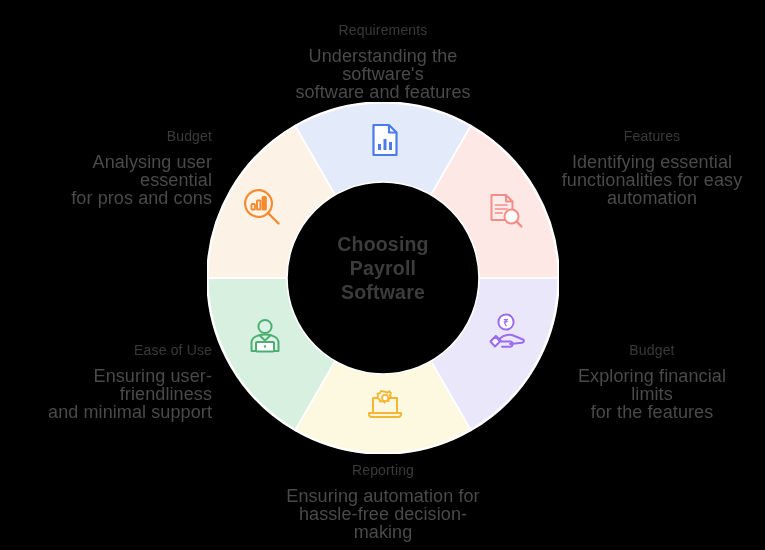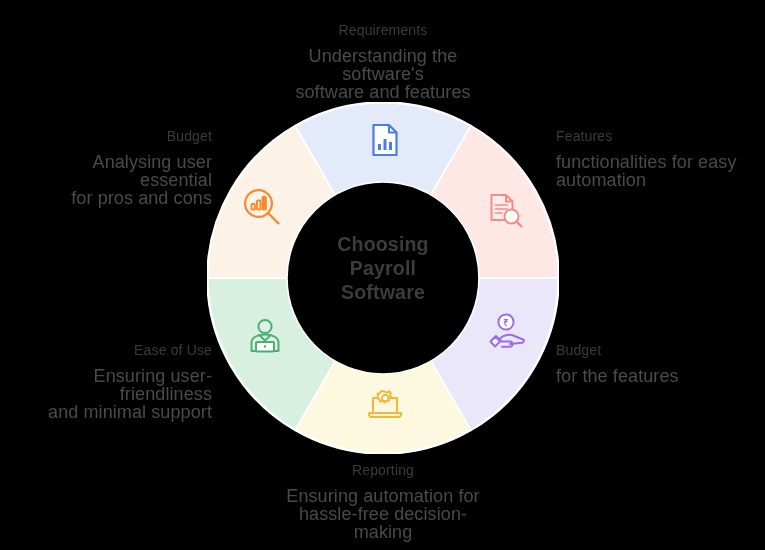--- a/index.html
+++ b/index.html
@@ -55,21 +55,21 @@
     margin-bottom: 8px;
     letter-spacing: 0.15px;
   }
   .node .desc {
     font-size: 18px;
     color: #4a4a4a;
     line-height: 18px;
     letter-spacing: 0.1px;
   }
   .align-right { text-align: right; }
-  .align-left  { text-align: left; }
+  .align-left  { text-align: center; }
   .align-center{ text-align: center; }
 
   
   .n-requirements { left: 280px; top: 22px;  width: 206px; }
   .n-features     { left: 556px; top: 128px; width: 192px; }
   .n-budget       { left: 556px; top: 342px; width: 192px; }
   .n-reporting    { left: 280px; top: 462px; width: 206px; }
   .n-easeofuse    { left: 18px;  top: 342px; width: 194px; }
   .n-reviews      { left: 18px;  top: 128px; width: 194px; }
 
@@ -180,28 +180,30 @@
     <div class="title">Requirements</div>
     <div class="desc">
       <div>Understanding the software's</div>
       <div>software and features</div>
     </div>
   </div>
 
   <div class="node n-features align-left">
     <div class="title">Features</div>
     <div class="desc">
+      <div>Identifying essential</div>
       <div>functionalities for easy</div>
       <div>automation</div>
     </div>
   </div>
 
   <div class="node n-budget align-left">
     <div class="title">Budget</div>
     <div class="desc">
+      <div>Exploring financial limits</div>
       <div>for the features</div>
     </div>
   </div>
 
   <div class="node n-reporting align-center">
     <div class="title">Reporting</div>
     <div class="desc">
       <div>Ensuring automation for</div>
       <div>hassle-free decision-making</div>
     </div>

